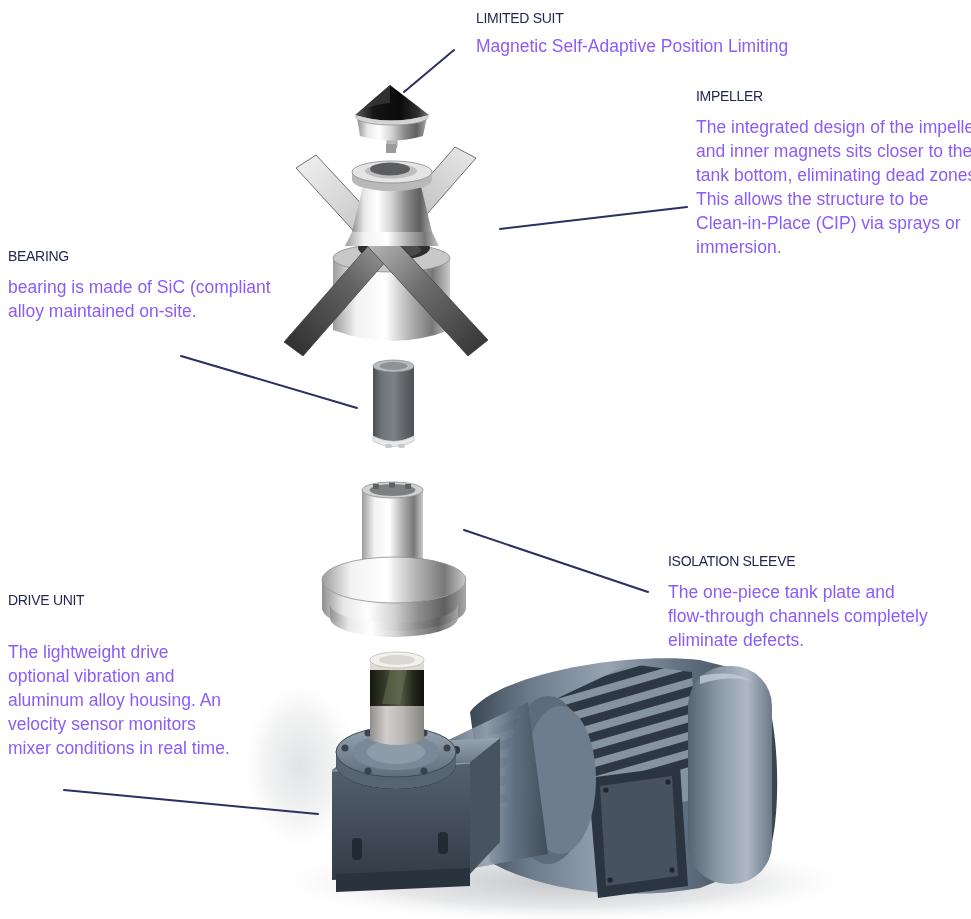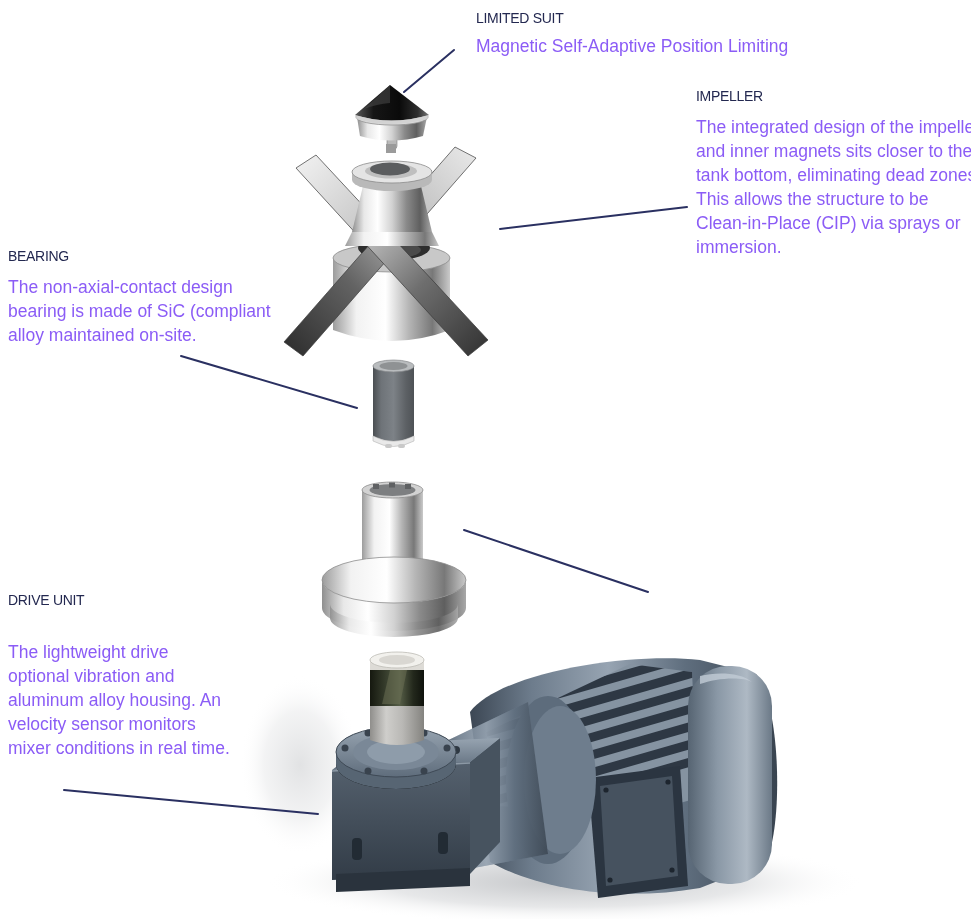--- a/index.html
+++ b/index.html
@@ -277,31 +277,38 @@
         <div>tank bottom, eliminating dead zones.</div>
         <div>This allows the structure to be</div>
         <div>Clean-in-Place (CIP) via sprays or</div>
         <div>immersion.</div>
       </div>
   </div>
 
   <div class="callout" id="c-bearing">
     <div class="title">BEARING</div>
     <div class="lines">
-        <div>The non-axial-contact design</div>
         <div>bearing is made of SiC (compliant</div>
         <div>alloy maintained on-site.</div>
       </div>
   </div>
 
   <div class="callout" id="c-drive">
     <div class="title">DRIVE UNIT</div>
     <div class="lines">
         <div>The lightweight drive</div>
         <div>optional vibration and</div>
         <div>aluminum alloy housing. An</div>
         <div>velocity sensor monitors</div>
         <div>mixer conditions in real time.</div>
       </div>
   </div>
 
+  <div class="callout" id="c-isolation">
+    <div class="title">ISOLATION SLEEVE</div>
+    <div class="lines">
+        <div>The one-piece tank plate and</div>
+        <div>flow-through channels completely</div>
+        <div>eliminate defects.</div>
+      </div>
+  </div>
 
 </div>
 
 </body></html>

